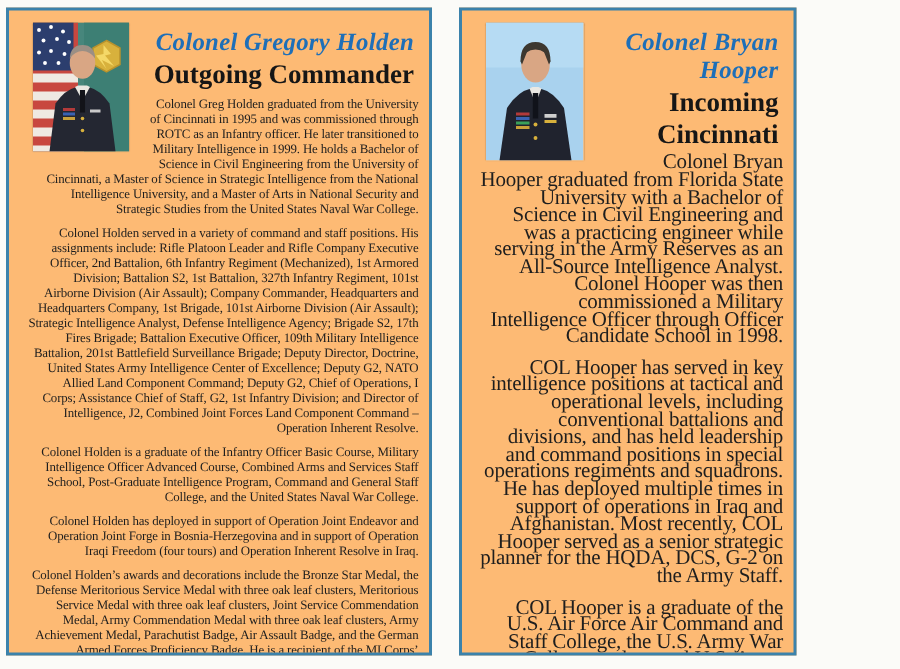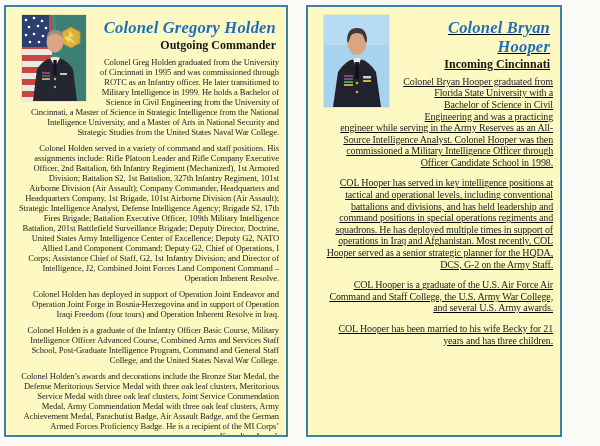--- a/index.html
+++ b/index.html
@@ -7,55 +7,55 @@
     width:600px; height:446px;
     background:#fbfbf8;
     font-family:"Liberation Serif", serif;
     position:relative;
     overflow:hidden;
   }
   .panel {
     position:absolute; top:5px;
     height:432px;
     border:2px solid #3b82ab;
-    background:#fef9c3;
+    background:#fdba74;
     box-sizing:border-box;
   }
   .panel.left-panel  { left:4px;   width:284px; }
-  .panel.right-panel { left:306px; width:256px;text-decoration:underline; }
+  .panel.right-panel { left:306px; width:225px; }
   .panel-inner {
     box-sizing:border-box;
     height:100%;
     padding:4px 7px 0 12px;
     overflow:hidden;
   }
   .photo {
     float:left;
     margin:4px 9px 4px 4px;
     display:block;
     box-shadow:0 0 1px rgba(0,0,0,.45);
   }
   .head { text-align:right; padding:8px 3px 4px 0; }
   .name {
     font-size:16.5px; font-weight:bold; font-style:italic;
     color:#1e6fb8; letter-spacing:.2px; line-height:1.15;
   }
   .role {
-    font-size:12px; font-weight:bold; color:#161616;
+    font-size:18px; font-weight:bold; color:#161616;
     margin-top:1px; line-height:1.15;
   }
   .bio p {
     margin:0 0 6px 0;
     font-size:8.6px; line-height:10px;
     letter-spacing:-0.1px;
     color:#1e1e1e;
     text-align:right;
   }
   .right-panel .bio p {
-    font-size:10px; line-height:11.6px;
+    font-size:14px; line-height:11.6px;
     letter-spacing:-0.15px;
     margin-bottom:9px;
   }
 </style>
 </head>
 <body>
 
 <section class="panel left-panel">
   <div class="panel-inner">
 
@@ -108,22 +108,22 @@
     </svg>
 
     <div class="head">
       <div class="name">Colonel Gregory Holden</div>
       <div class="role">Outgoing Commander</div>
     </div>
 
     <div class="bio">
       <p>Colonel Greg Holden graduated from the University of Cincinnati in 1995 and was commissioned through ROTC as an Infantry officer. He later transitioned to Military Intelligence in 1999. He holds a Bachelor of Science in Civil Engineering from the University of Cincinnati, a Master of Science in Strategic Intelligence from the National Intelligence University, and a Master of Arts in National Security and Strategic Studies from the United States Naval War College.</p>
       <p>Colonel Holden served in a variety of command and staff positions. His assignments include: Rifle Platoon Leader and Rifle Company Executive Officer, 2nd Battalion, 6th Infantry Regiment (Mechanized), 1st Armored Division; Battalion S2, 1st Battalion, 327th Infantry Regiment, 101st Airborne Division (Air Assault); Company Commander, Headquarters and Headquarters Company, 1st Brigade, 101st Airborne Division (Air Assault); Strategic Intelligence Analyst, Defense Intelligence Agency; Brigade S2, 17th Fires Brigade; Battalion Executive Officer, 109th Military Intelligence Battalion, 201st Battlefield Surveillance Brigade; Deputy Director, Doctrine, United States Army Intelligence Center of Excellence; Deputy G2, NATO Allied Land Component Command; Deputy G2, Chief of Operations, I Corps; Assistance Chief of Staff, G2, 1st Infantry Division; and Director of Intelligence, J2, Combined Joint Forces Land Component Command – Operation Inherent Resolve.</p>
+      <p>Colonel Holden is a graduate of the Infantry Officer Basic Course, Military Intelligence Officer Advanced Course, Combined Arms and Services Staff School, Post-Graduate Intelligence Program, Command and General Staff College, and the United States Naval War College.</p>
       <p>Colonel Holden has deployed in support of Operation Joint Endeavor and Operation Joint Forge in Bosnia-Herzegovina and in support of Operation Iraqi Freedom (four tours) and Operation Inherent Resolve in Iraq.</p>
-      <p>Colonel Holden is a graduate of the Infantry Officer Basic Course, Military Intelligence Officer Advanced Course, Combined Arms and Services Staff School, Post-Graduate Intelligence Program, Command and General Staff College, and the United States Naval War College.</p>
       <p>Colonel Holden’s awards and decorations include the Bronze Star Medal, the Defense Meritorious Service Medal with three oak leaf clusters, Meritorious Service Medal with three oak leaf clusters, Joint Service Commendation Medal, Army Commendation Medal with three oak leaf clusters, Army Achievement Medal, Parachutist Badge, Air Assault Badge, and the German Armed Forces Proficiency Badge. He is a recipient of the MI Corps’ Knowlton Award.</p>
     </div>
   </div>
 </section>
 
 <section class="panel right-panel">
   <div class="panel-inner">
 
     <svg class="photo" width="65" height="92" viewBox="0 0 65 92" role="img" aria-label="COL Hooper official portrait, Army dress uniform, light blue background">
 

